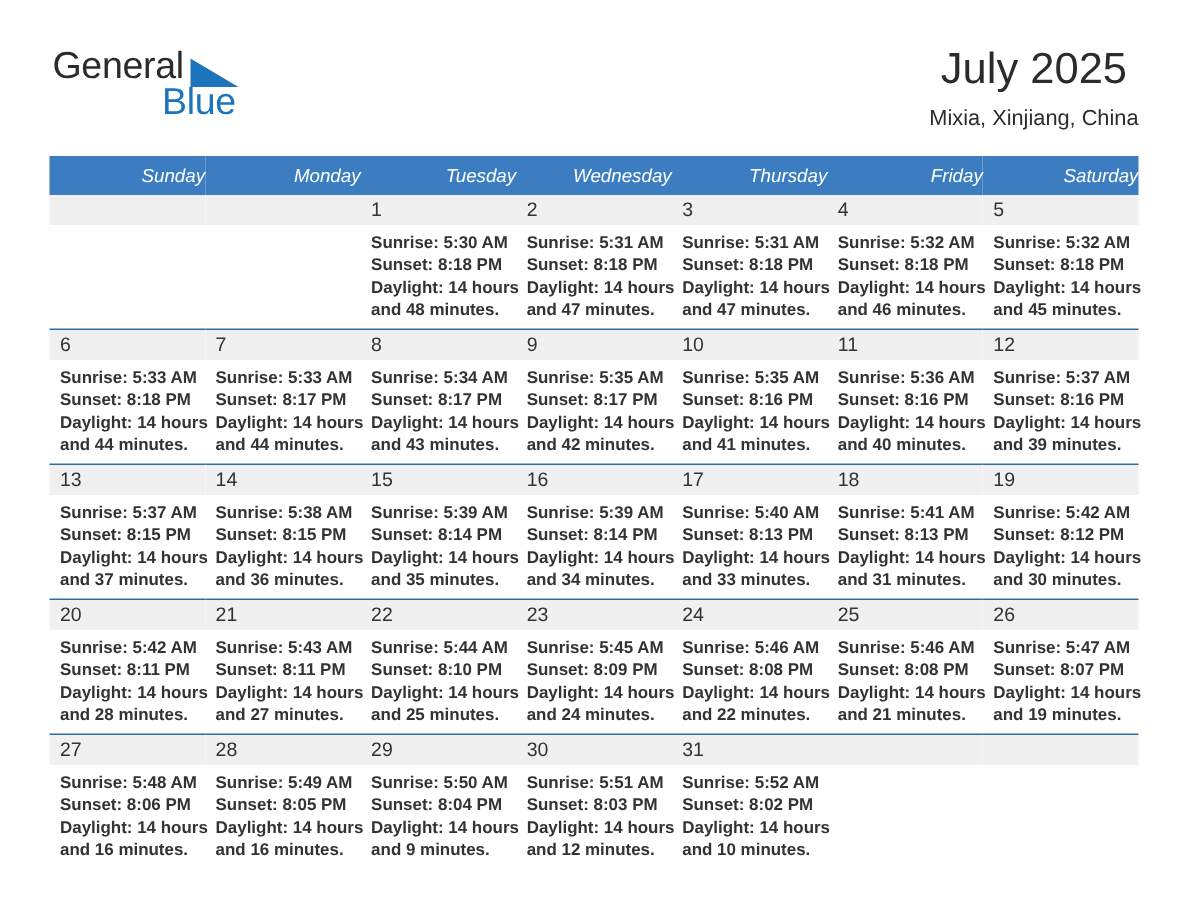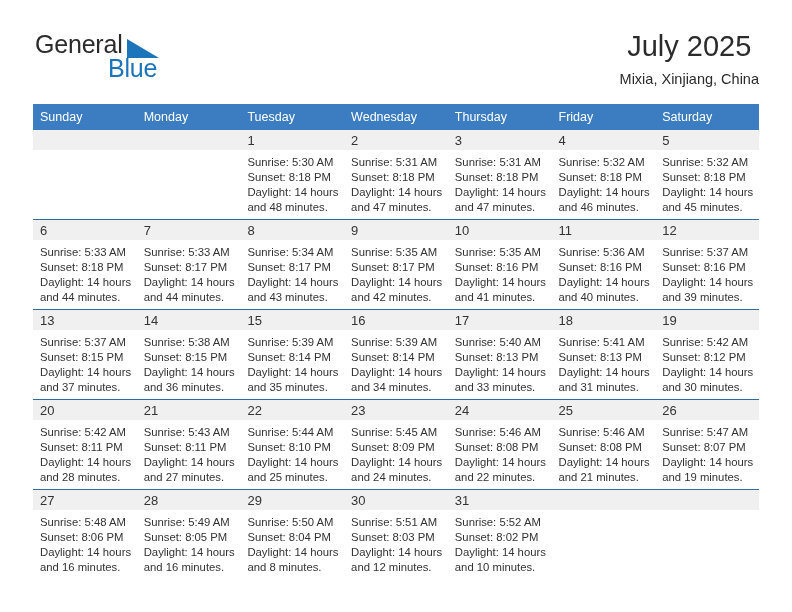--- a/index.html
+++ b/index.html
@@ -94,24 +94,25 @@
     top: 104px;
     width: 726px;
     border-collapse: collapse;
     table-layout: fixed;
   }
   .calendar th {
     background: #3b7dc0;
     color: #ffffff;
     font-size: 12.5px;
     font-weight: normal;
-    text-align: left;
+    text-align: right;
     padding: 6px 0 6px 7px;
     height: 10px;
     border: none;
+    font-style: italic;
   }
   .calendar td {
     vertical-align: top;
     padding: 0;
     height: 89px;
     border: none;
     border-top: 1px solid #2e6da4;
     background: #ffffff;
   }
   .calendar tr.week:first-child td {
@@ -123,20 +124,21 @@
     padding: 1px 0 0 7px;
     box-sizing: border-box;
   }
   .daynum {
     font-size: 13px;
     line-height: 17px;
     color: #333333;
   }
   .cell-body {
     padding: 5px 6px 0 7px;
+    font-weight: bold;
   }
   .cell-line {
     font-size: 11.3px;
     line-height: 15.1px;
     color: #333333;
     white-space: nowrap;
   }
   .cell-empty .daynum-band {
     background: #f0f0f0;
   }
@@ -452,21 +454,21 @@
               <div class="cell-line">Daylight: 14 hours</div>
               <div class="cell-line">and 16 minutes.</div>
             </div>
           </td>
           <td class="day-cell">
             <div class="daynum-band"><span class="daynum">29</span></div>
             <div class="cell-body">
               <div class="cell-line">Sunrise: 5:50 AM</div>
               <div class="cell-line">Sunset: 8:04 PM</div>
               <div class="cell-line">Daylight: 14 hours</div>
-              <div class="cell-line">and 8 minutes.</div>
+              <div class="cell-line">and 9 minutes.</div>
             </div>
           </td>
           <td class="day-cell">
             <div class="daynum-band"><span class="daynum">30</span></div>
             <div class="cell-body">
               <div class="cell-line">Sunrise: 5:51 AM</div>
               <div class="cell-line">Sunset: 8:03 PM</div>
               <div class="cell-line">Daylight: 14 hours</div>
               <div class="cell-line">and 12 minutes.</div>
             </div>

